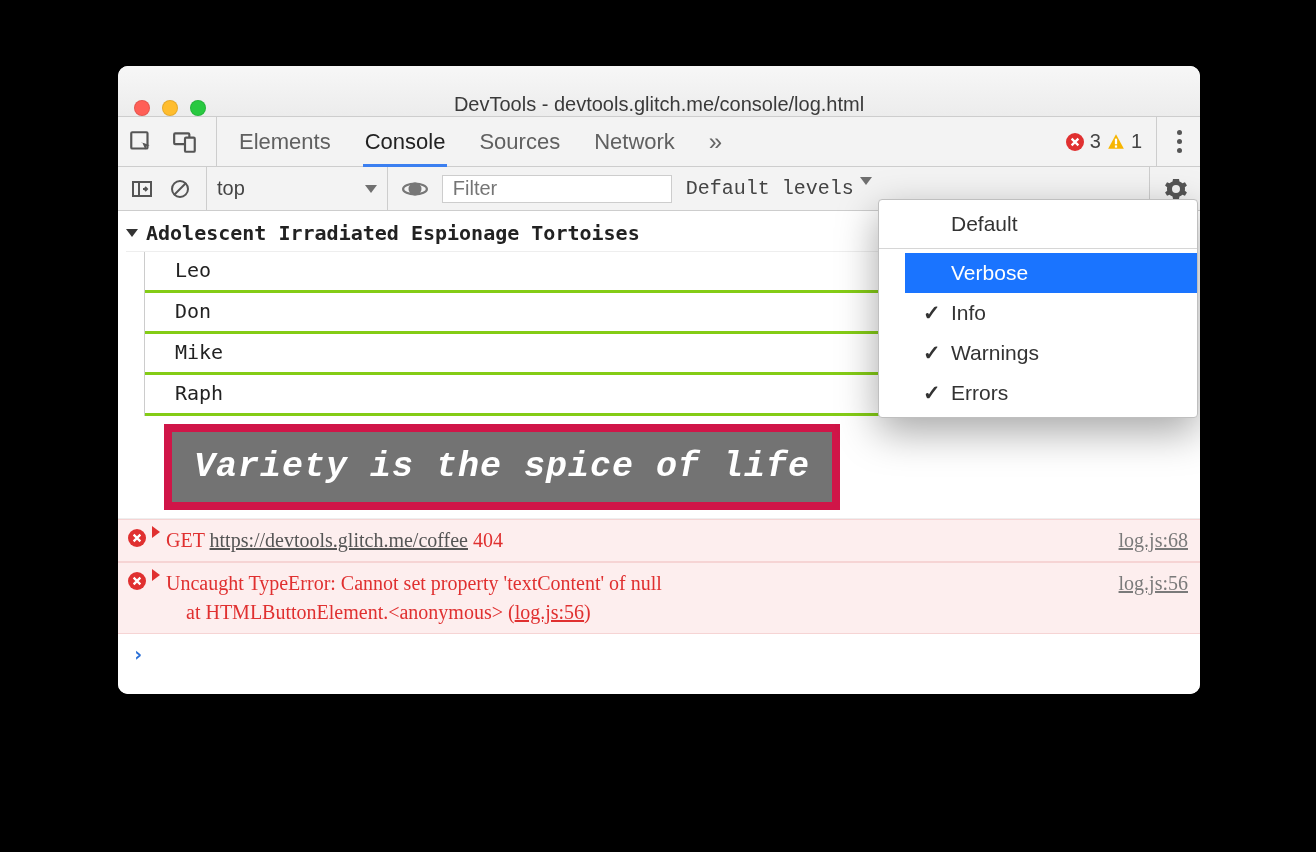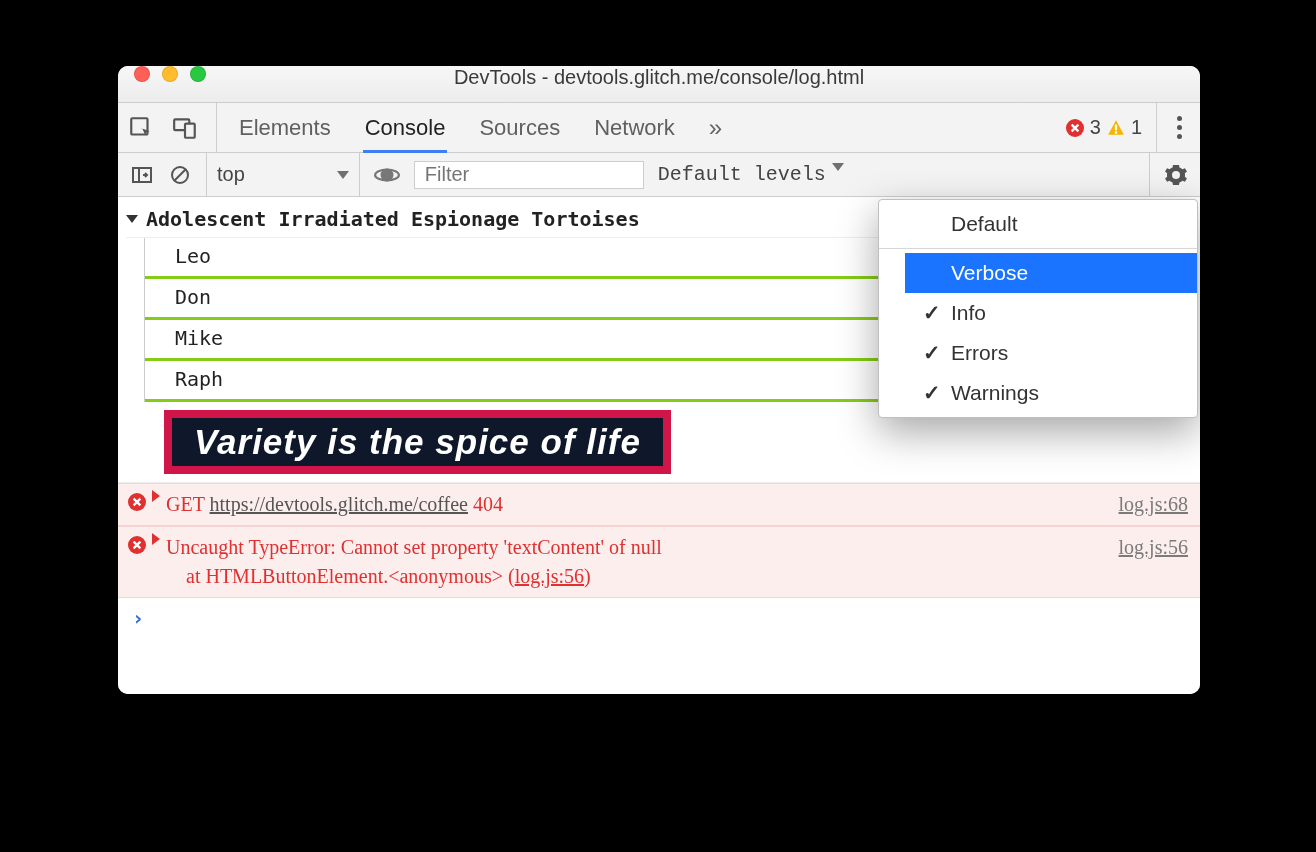--- a/index.html
+++ b/index.html
@@ -31,23 +31,23 @@
     height: 628px;
     background: var(--win-bg);
     border-radius: 10px;
     box-shadow: 0 22px 48px rgba(0,0,0,.55), 0 0 0 1px rgba(0,0,0,.08);
     display: flex;
     flex-direction: column;
     overflow: visible;
   }
   
   .titlebar {
-    height: 37px;
-    display: flex;
-    align-items: flex-start;
+    height: 51px;
+    display: flex;
+    align-items: flex-end;
     border-bottom: 1px solid var(--border);
     background: linear-gradient(#f7f7f7,#ececec);
     border-top-left-radius: 10px;
     border-top-right-radius: 10px;
     position: relative;
   }
   .traffic {
     display: flex;
     gap: 12px;
     margin-left: 16px;
@@ -148,21 +148,21 @@
     padding: 0 12px;
     gap: 14px;
     position:relative;
   }
   .ctx-select {
     display:flex;
     align-items:center;
     font-size: 20px;
     color:#444;
     padding: 0 10px;
-    gap: 92px;
+    gap: 120px;
     border-left:1px solid var(--border);
     border-right:1px solid var(--border);
     height:100%;
   }
   .filter-input {
     background:#fff;
     border:1px solid var(--border);
     height: 28px;
     width: 230px;
     font-size: 20px;
@@ -218,28 +218,28 @@
     padding: 6px 0 8px 30px;
     border-bottom: 3px solid #84cc16;
   }
   .styled-row {
     padding: 8px 0;
     padding-left: 46px;
     border-bottom: 1px solid #eee;
   }
   .spice {
     display:inline-block;
-    background:#0f172a;
+    background:#737373;
     color:#fff;
     font-style: italic;
     font-weight:600;
     font-size: 35px;
-    padding: 4px 22px;
+    padding: 15px 22px;
     border: 8px solid #d01548;
-    font-family: Liberation Sans, sans-serif;
+    font-family: Liberation Mono, monospace;
     letter-spacing: 1px;
   }
   .err-row {
     background:#fdeeee;
     border-top: 1px solid #f6d4d4;
     border-bottom: 1px solid #f6d4d4;
     color: var(--err-red);
     padding: 6px 12px 6px 10px;
     display:flex;
     align-items:flex-start;
@@ -472,17 +472,17 @@
     </div>
 
     <div class="prompt-row">›</div>
   </div>
 
   <div class="popup">
     <div class="opt">Default</div>
     <div class="sep"></div>
     <div class="opt highlight">Verbose</div>
     <div class="opt checked">Info</div>
+    <div class="opt checked">Warnings</div>
     <div class="opt checked">Errors</div>
-    <div class="opt checked">Warnings</div>
   </div>
 
 </div>
 
 </body></html>

